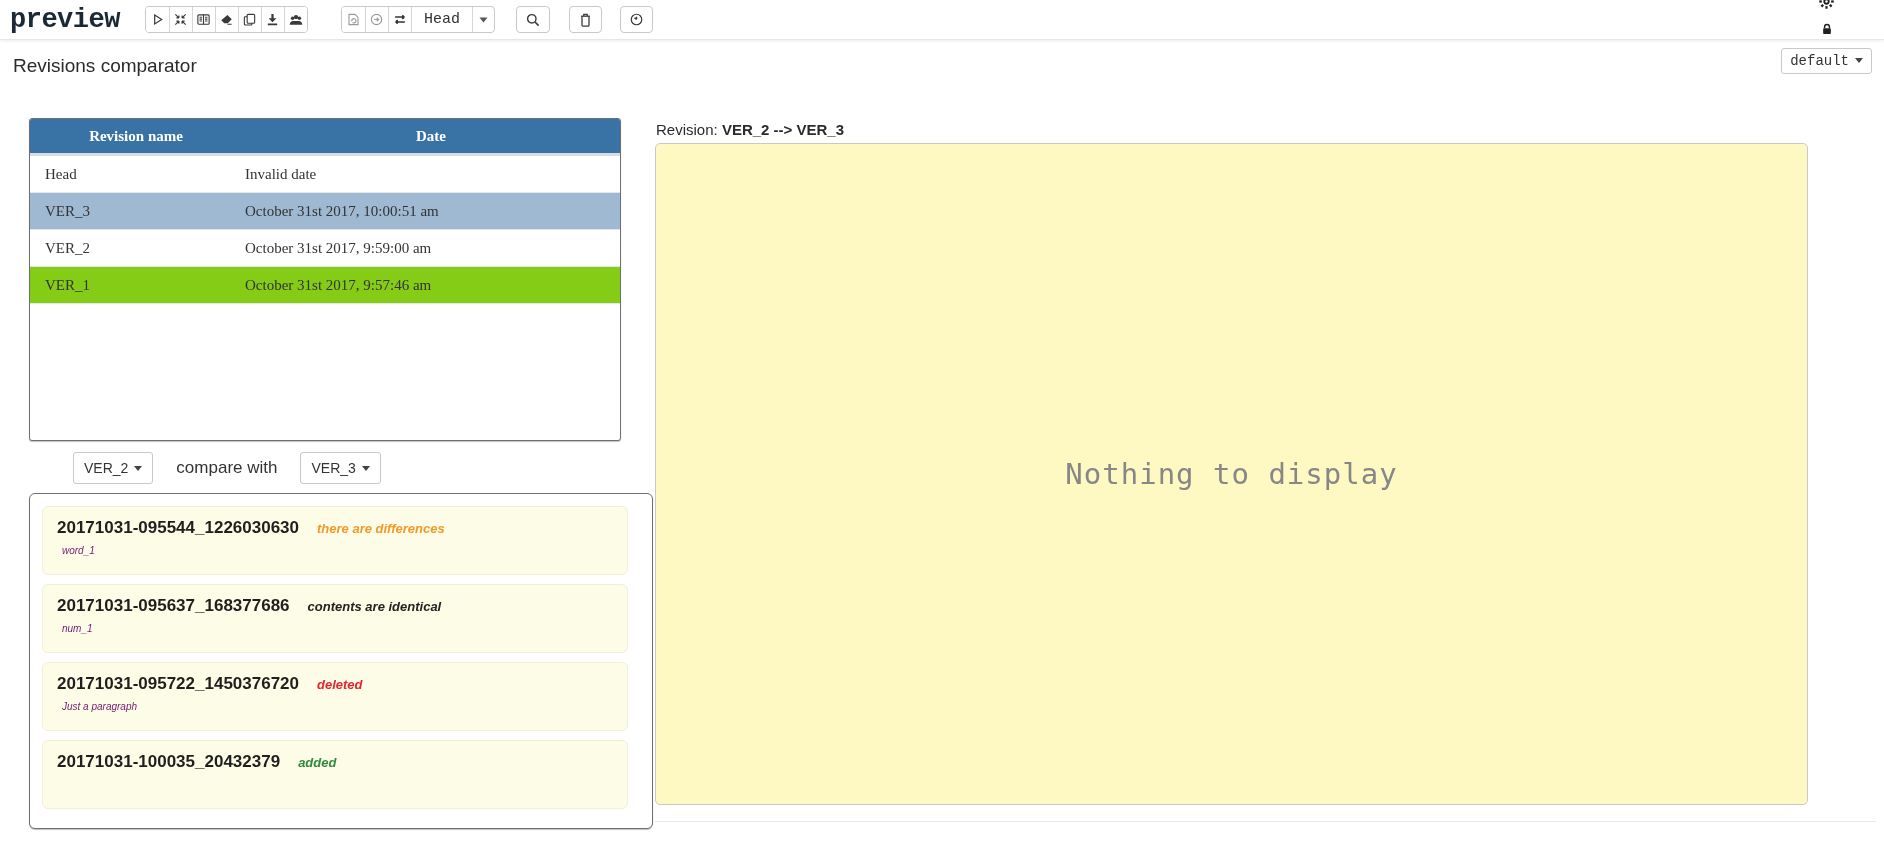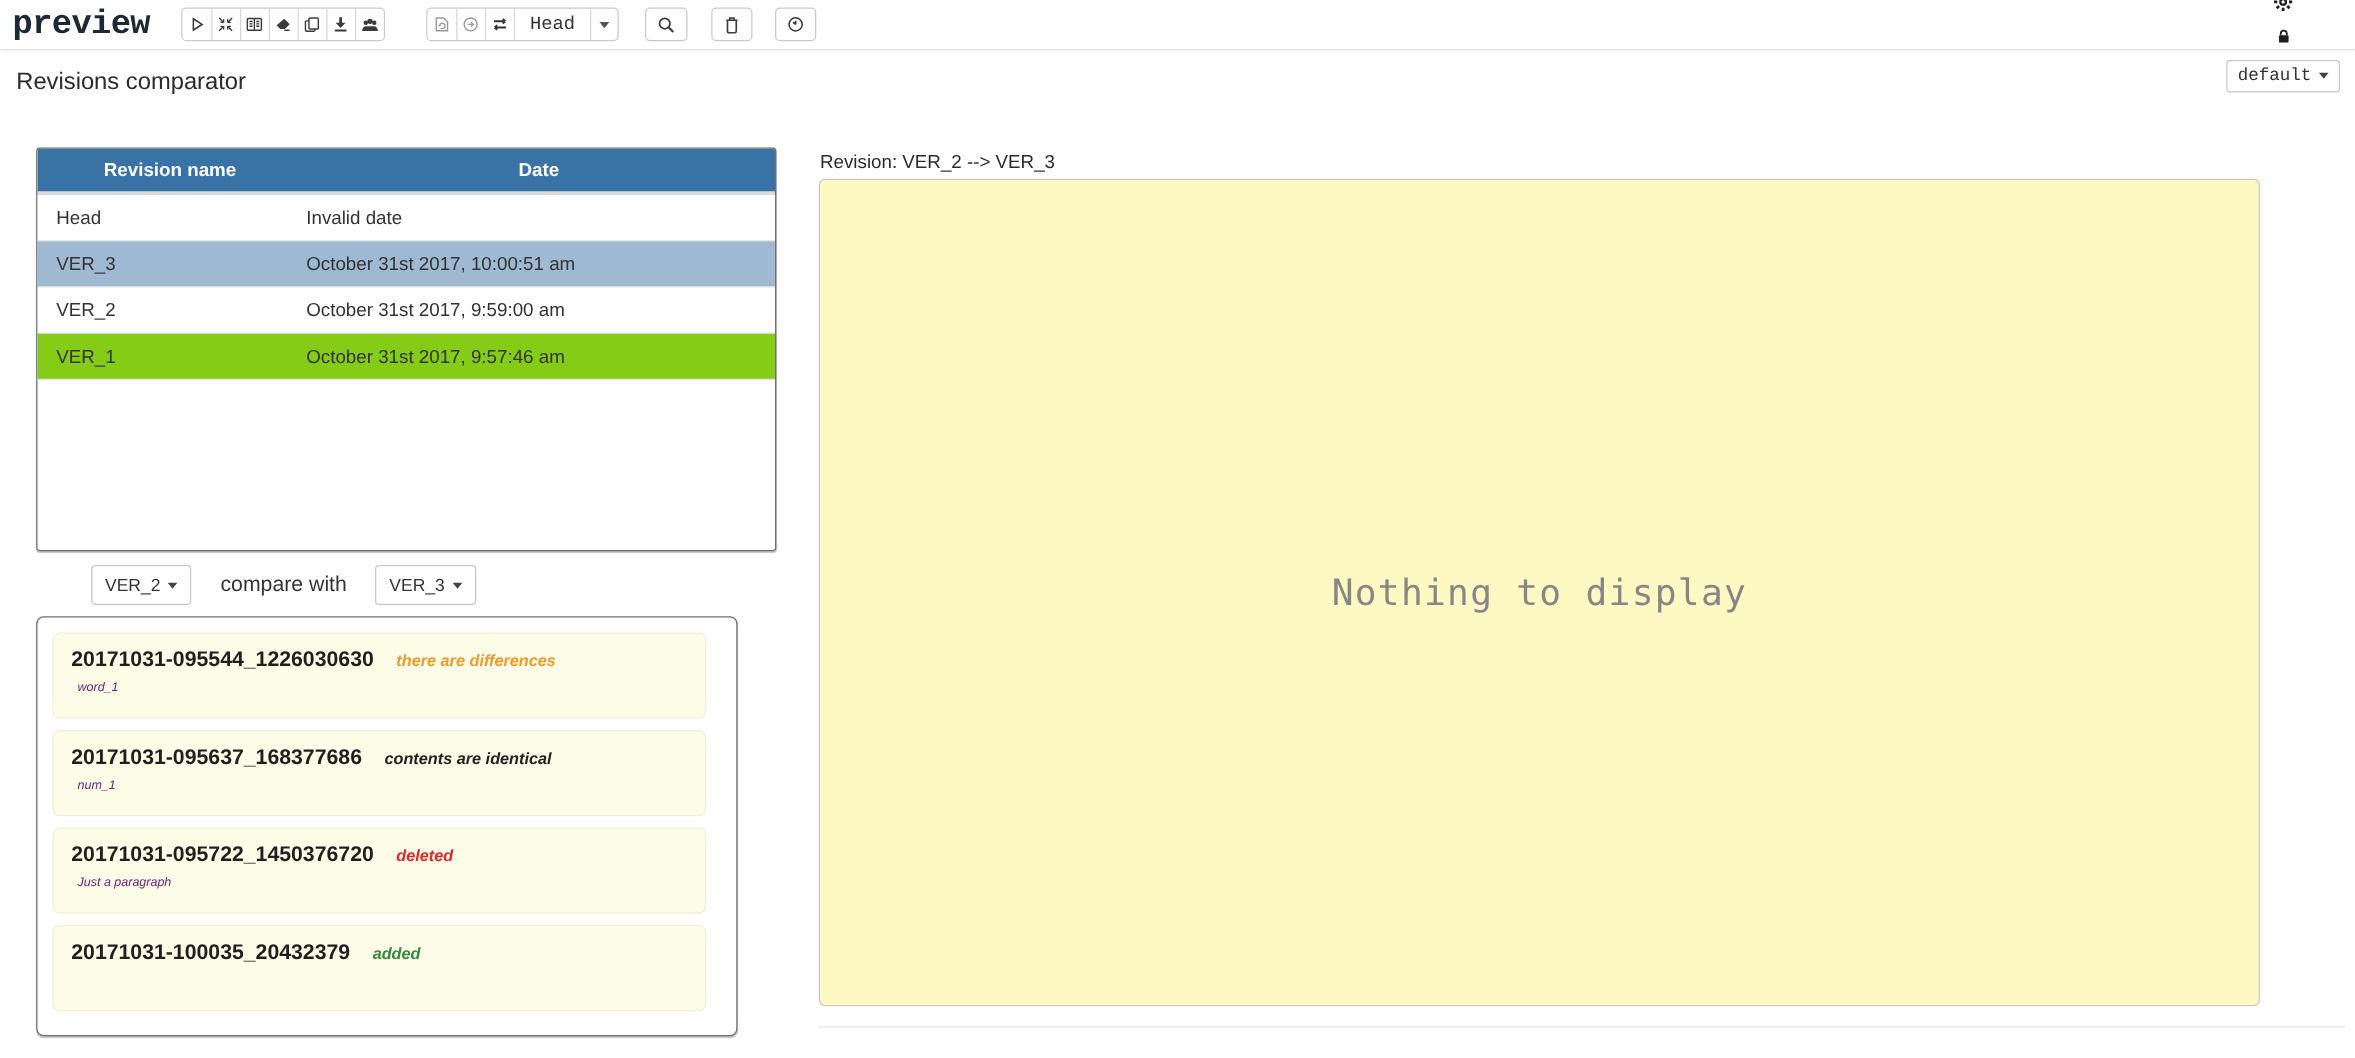--- a/index.html
+++ b/index.html
@@ -56,20 +56,21 @@
   .page-title {
     font-size:19px; font-weight:500; color:#2b2b2b;
     margin:15px 0 0 13px;
   }
 
   
   .table-panel {
     position:absolute; left:29px; top:118px; width:592px; height:323px;
     border:1px solid #6f6f6f; border-radius:3px; background:#fff; overflow:hidden;
     box-shadow:0 1px 1px rgba(0,0,0,.25);
+    font-family:Liberation Serif, serif;
   }
   .t-head {
     display:flex; height:37px; background:#3973a6; color:#fff;
     font-weight:bold; font-size:15px; align-items:center;
     border-bottom:3px solid #d9dce0;
   }
   .t-head .c1, .t-head .c2 { text-align:center; }
   .c1 { width:212px; flex:none; }
   .c2 { flex:1; }
   .t-row {
@@ -84,40 +85,40 @@
   
   .compare-bar {
     position:absolute; left:73px; top:452px;
     display:flex; align-items:center; gap:23px;
   }
   .compare-bar .select-btn { padding:7px 10px; border-radius:3px; }
   .compare-label { font-size:17px; color:#333; }
 
   
   .list-panel {
-    position:absolute; left:29px; top:493px; width:561px; height:336px;
+    position:absolute; left:29px; top:493px; width:624px; height:336px;
     border:1px solid #6f6f6f; border-radius:6px; background:#fff;
     padding:12px 24px 12px 12px; box-shadow:0 1px 1px rgba(0,0,0,.25);
   }
   .diff-item {
     background:#fdfce6; border:1px solid #f3efd6; border-radius:6px;
     height:69px; padding:11px 14px; margin-bottom:9px; cursor:pointer;
   }
   .di-top { display:flex; align-items:baseline; }
   .di-title { font-size:17px; font-weight:bold; color:#1f1f1f; }
   .di-status { font-size:13px; font-weight:bold; font-style:italic; margin-left:18px; }
   .st-differences { color:#ef9a2d; }
   .st-identical  { color:#222222; }
   .st-deleted    { color:#e0262e; }
   .st-added      { color:#338a3e; }
   .di-sub { font-size:10px; font-style:italic; color:#701a75; margin-top:7px; padding-left:5px; }
 
   
   .preview-header { position:absolute; left:656px; top:121px; font-size:15px; color:#2b2b2b; }
-  .preview-header b { font-weight:normal; }
+  .preview-header b { font-weight:bold; }
   .preview-box {
     position:absolute; left:655px; top:143px; width:1153px; height:662px;
     background:#fef9c3; border:1px solid #c9c9c9; border-radius:5px;
     display:flex; align-items:center; justify-content:center;text-align:right;
   }
   .nothing {
     font-family:"DejaVu Sans Mono", monospace;
     font-size:29px; color:#878787; letter-spacing:1px;
   }
   .divider { position:absolute; left:655px; top:821px; width:1221px; height:1px; background:#e7e7e7; }

